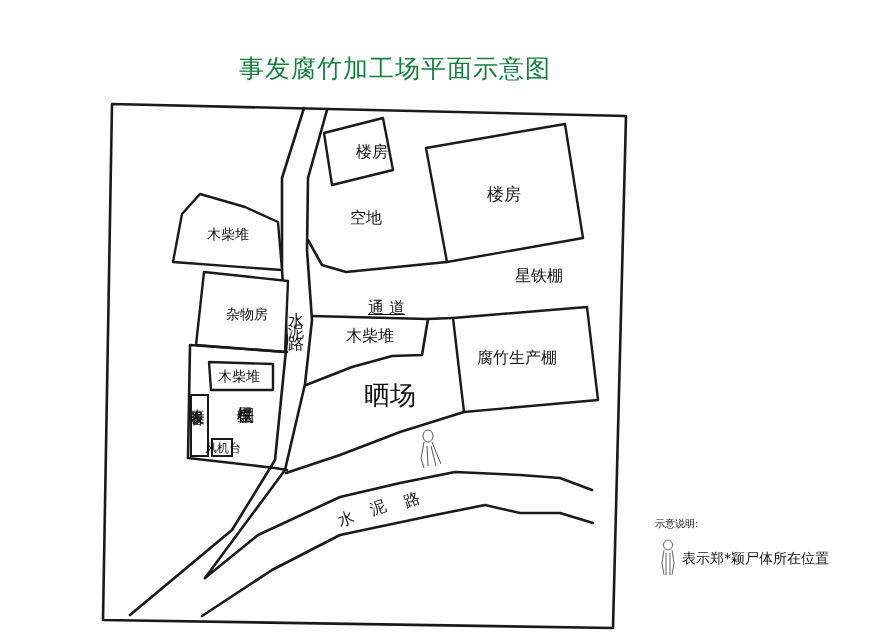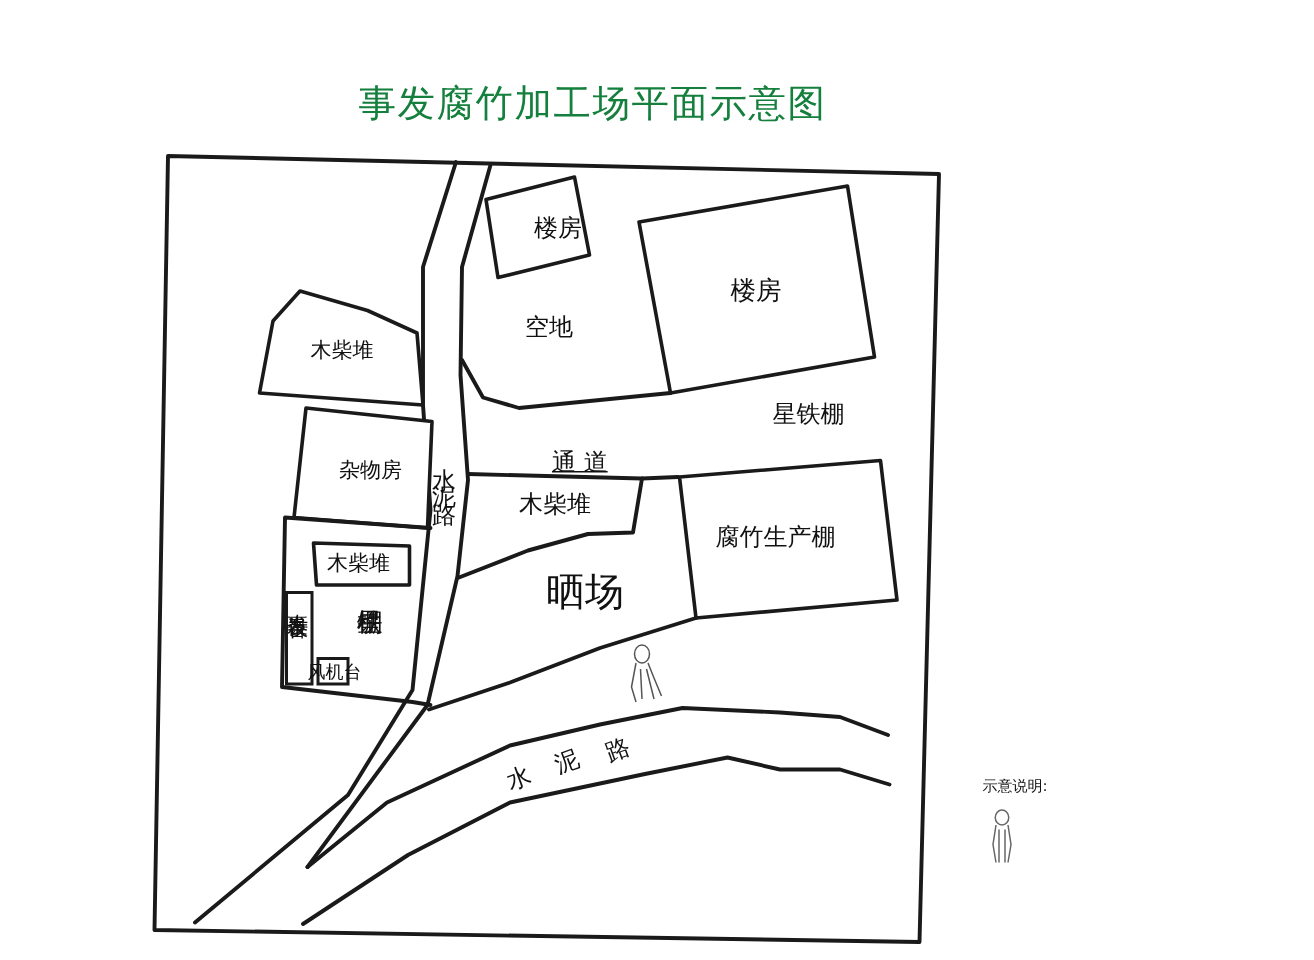--- a/index.html
+++ b/index.html
@@ -152,14 +152,15 @@
 
 <div id="legend">
   <div class="hd">示意说明:</div>
   <div class="row">
     <svg width="24" height="40" viewBox="0 0 24 40" style="position:absolute;left:2px;top:0;">
       <g fill="none" stroke="#666" stroke-width="1">
         <ellipse cx="11" cy="6" rx="4.5" ry="5"></ellipse>
         <path d="M7,11 L5,24 L7,36 M15,11 L17,24 L15,36 M9,14 L9,36 M13,14 L13,36"></path>
       </g>
     </svg>
+    <div class="txt">表示郑*颖尸体所在位置</div>
   </div>
 </div>
 
 </body></html>

